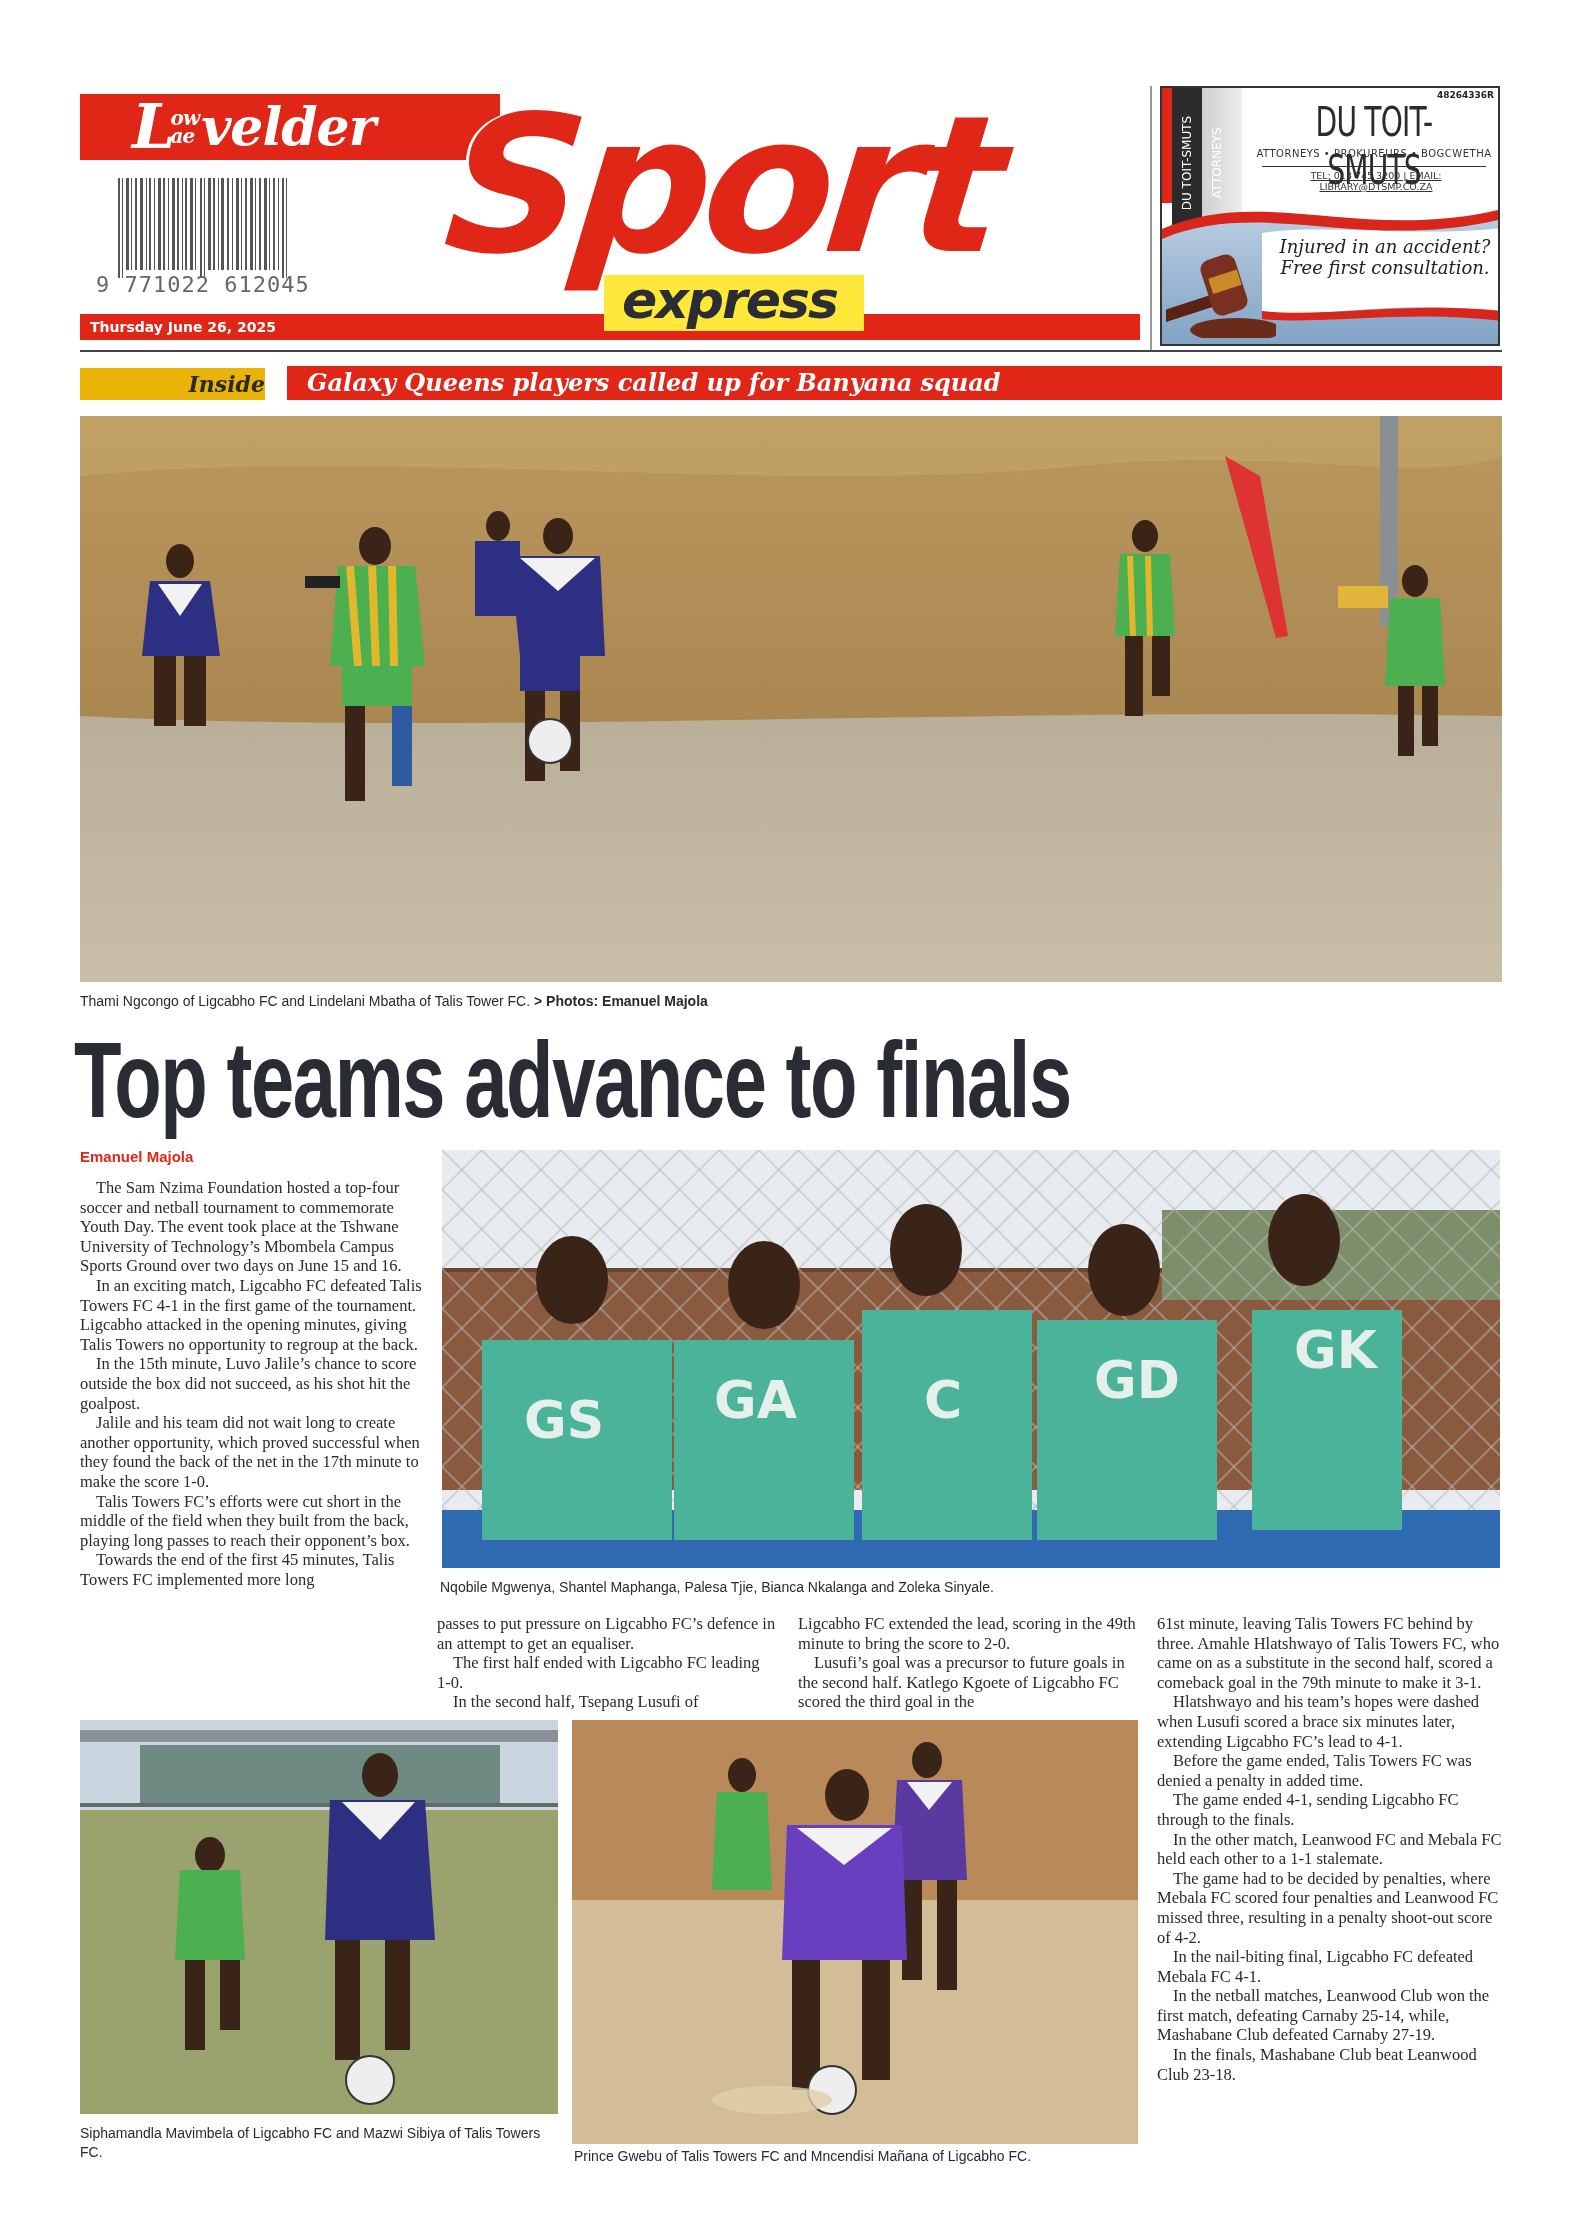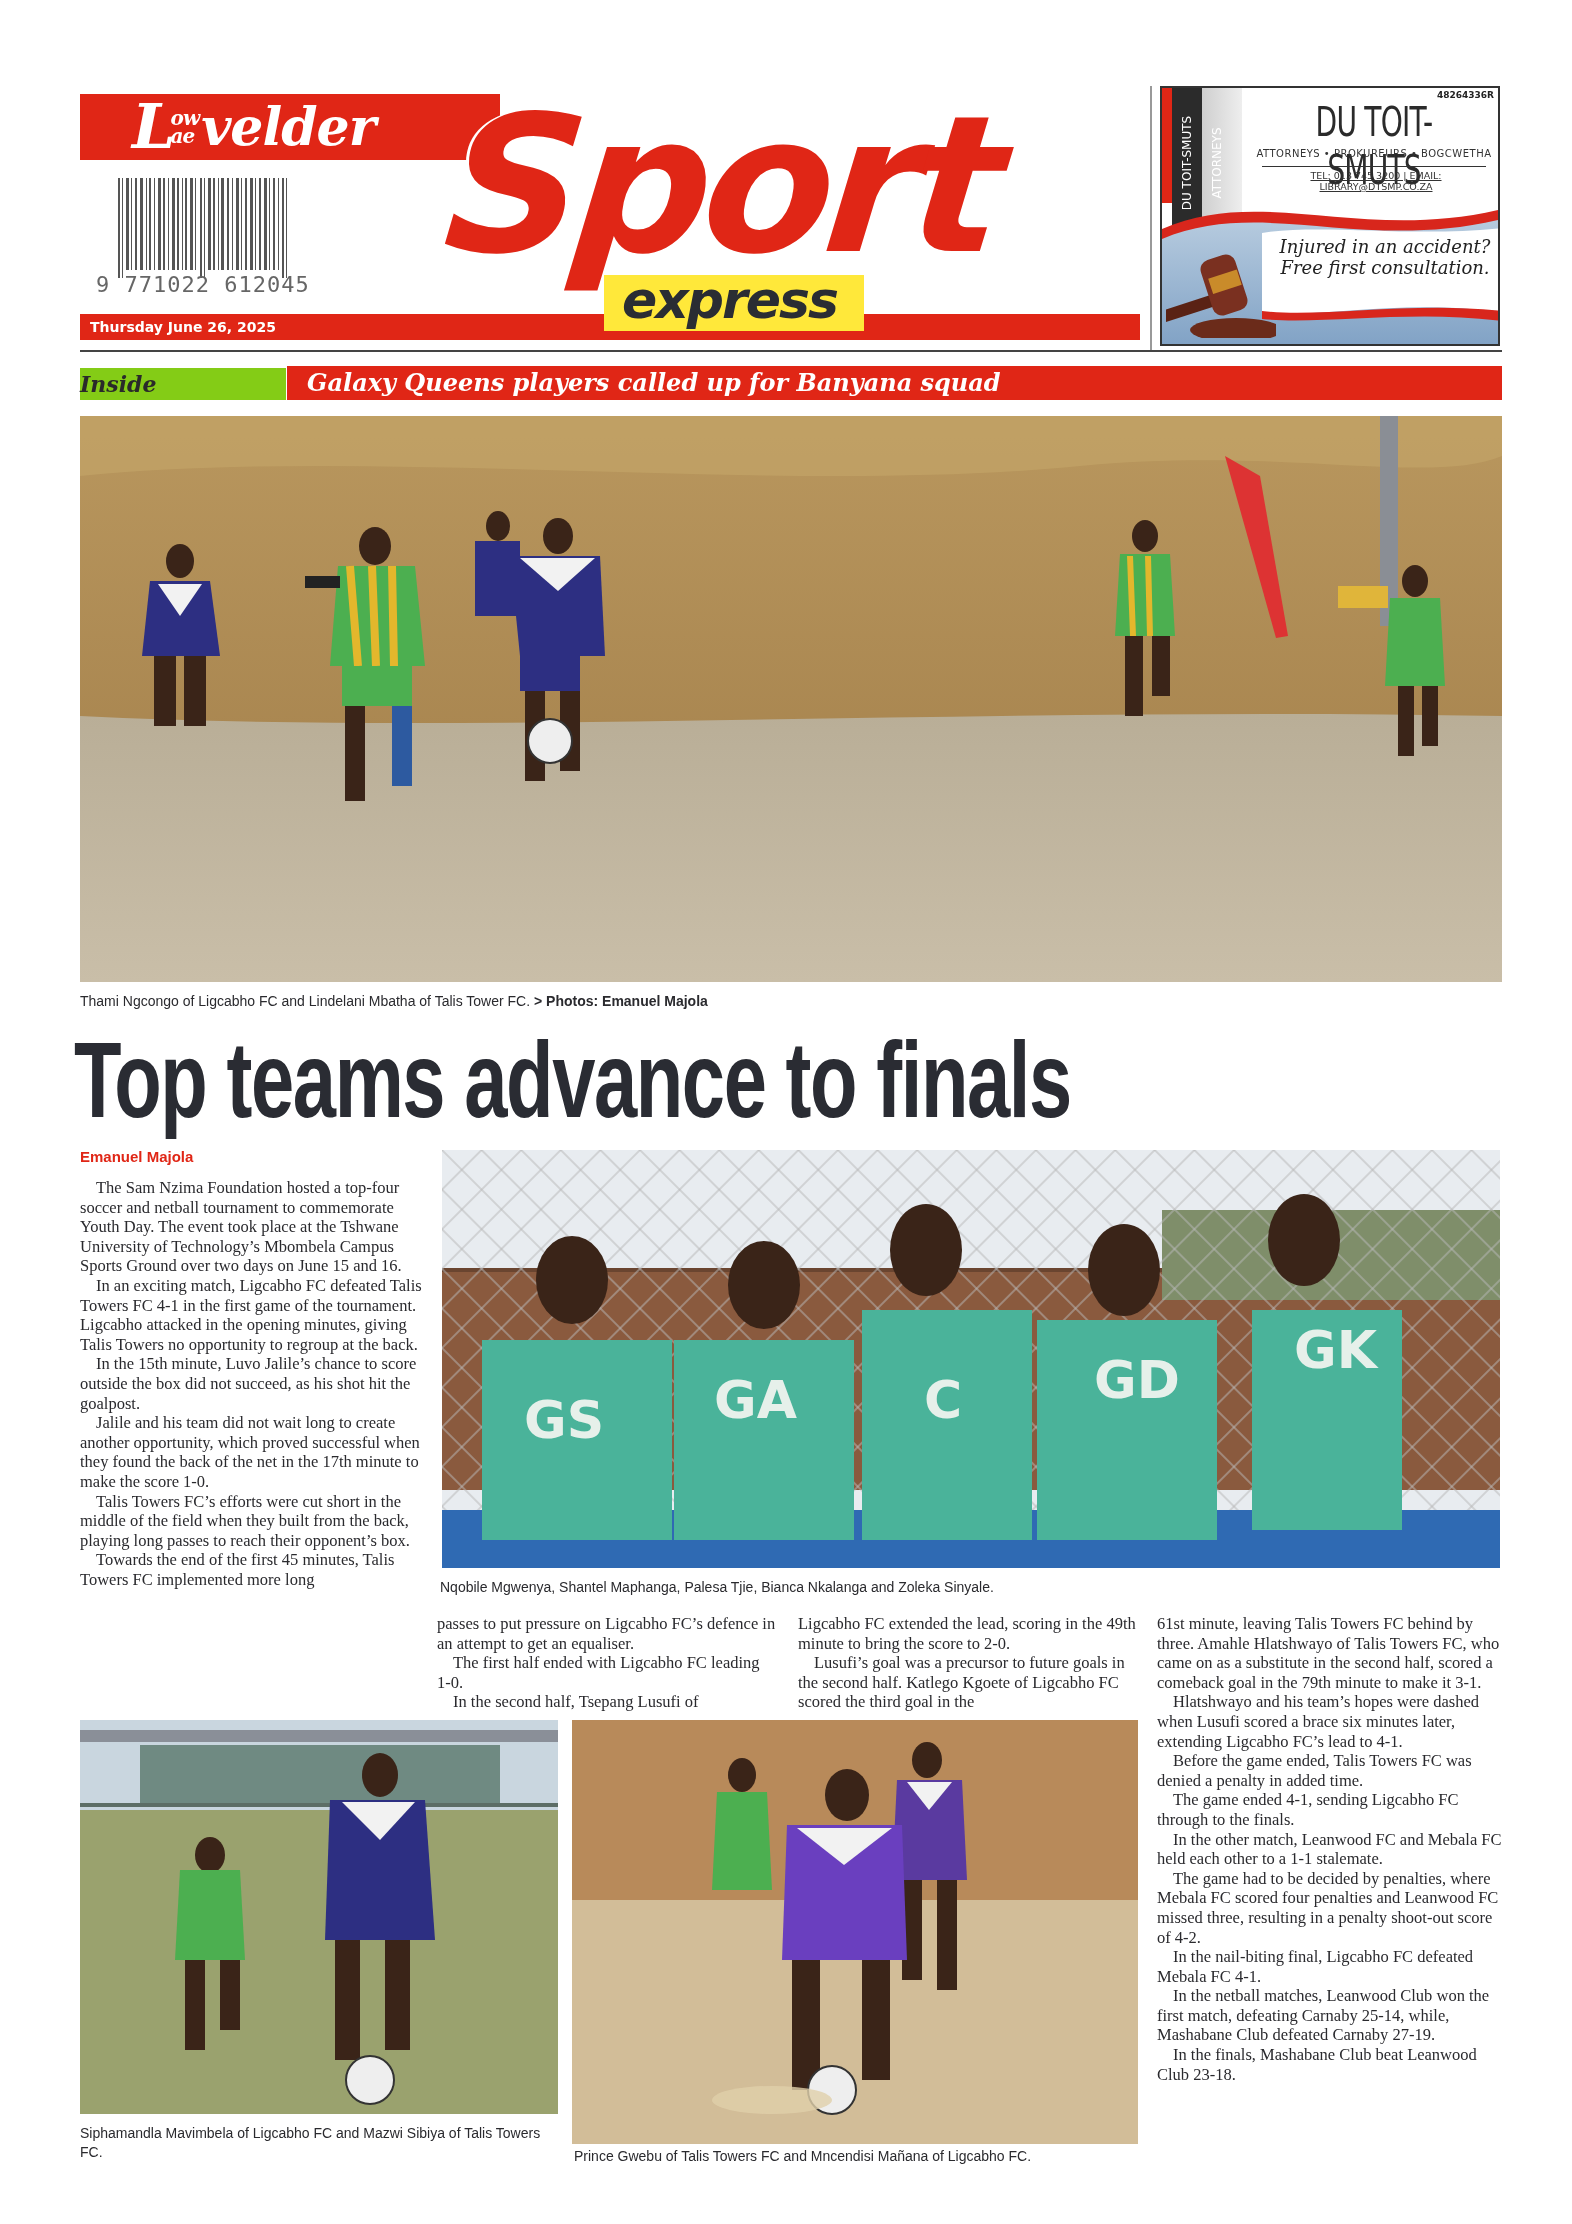--- a/index.html
+++ b/index.html
@@ -33,21 +33,21 @@
   .ad-code { position: absolute; right: 4px; top: 2px; font-family: "DejaVu Sans", sans-serif; font-weight: bold; font-size: 9px; color: #222; text-align: center; }
   .ad-title { position: absolute; left: 92px; top: 10px; width: 240px; text-align: center; font-family: "DejaVu Sans Condensed", "DejaVu Sans", sans-serif; font-size: 40px; line-height: 48px; color: #2b2b2b; letter-spacing: -1px; transform: scaleX(0.78); transform-origin: center; }
   .ad-sub { position: absolute; left: 92px; top: 60px; width: 240px; text-align: center; font-family: "DejaVu Sans", sans-serif; font-size: 10px; color: #333; letter-spacing: 0.5px; }
   .ad-line { position: absolute; left: 100px; top: 78px; width: 224px; height: 1px; background: #333; }
   .ad-contact { position: absolute; left: 92px; top: 82px; width: 244px; text-align: center; font-family: "DejaVu Sans", sans-serif; font-size: 9.5px; color: #333; letter-spacing: 0px; text-decoration: underline; }
   .ad-wave { position: absolute; left: 0; top: 105px; width: 340px; height: 160px; }
   .ad-gavel { position: absolute; left: 4px; top: 150px; width: 110px; height: 100px; }
   .ad-tag { position: absolute; left: 110px; top: 148px; width: 226px; text-align: center; font-family: "DejaVu Serif", serif; font-style: italic; font-size: 18px; line-height: 21px; color: #222; }
 
   
-  .inside-label { left: 80px; top: 368px; width: 206px; height: 32px; background: #84cc16; color: #2a2a2a; font-family: "DejaVu Serif", serif; font-weight: bold; font-style: italic; font-size: 22px; line-height: 32px; text-align: left; }
+  .inside-label { left: 80px; top: 368px; width: 185px; height: 32px; background: #eab308; color: #2a2a2a; font-family: "DejaVu Serif", serif; font-weight: bold; font-style: italic; font-size: 22px; line-height: 32px; text-align: right; }
   .inside-bar { left: 287px; top: 366px; width: 1215px; height: 34px; background: #e02616; color: #ffffff; font-family: "DejaVu Serif", serif; font-weight: bold; font-style: italic; font-size: 24px; line-height: 34px; padding-left: 20px; }
 
   
   .photo { overflow: hidden; }
   .photo svg { width: 100%; height: 100%; display: block; }
   .photo-main { left: 80px; top: 416px; width: 1422px; height: 566px; }
   .photo-netball { left: 442px; top: 1150px; width: 1058px; height: 418px; }
   .photo-bl { left: 80px; top: 1720px; width: 478px; height: 394px; }
   .photo-br { left: 572px; top: 1720px; width: 566px; height: 424px; }
 

